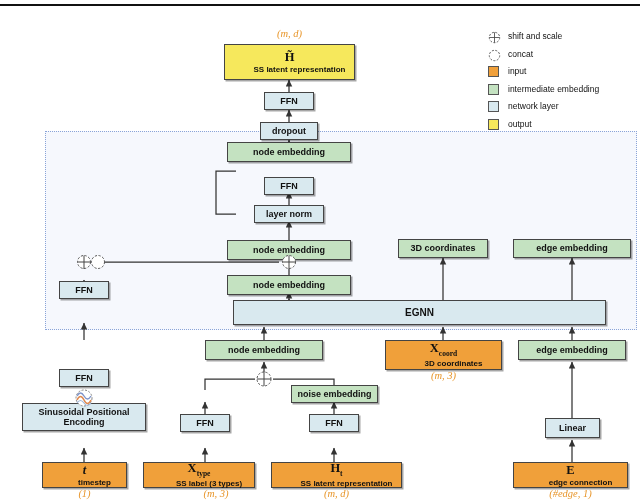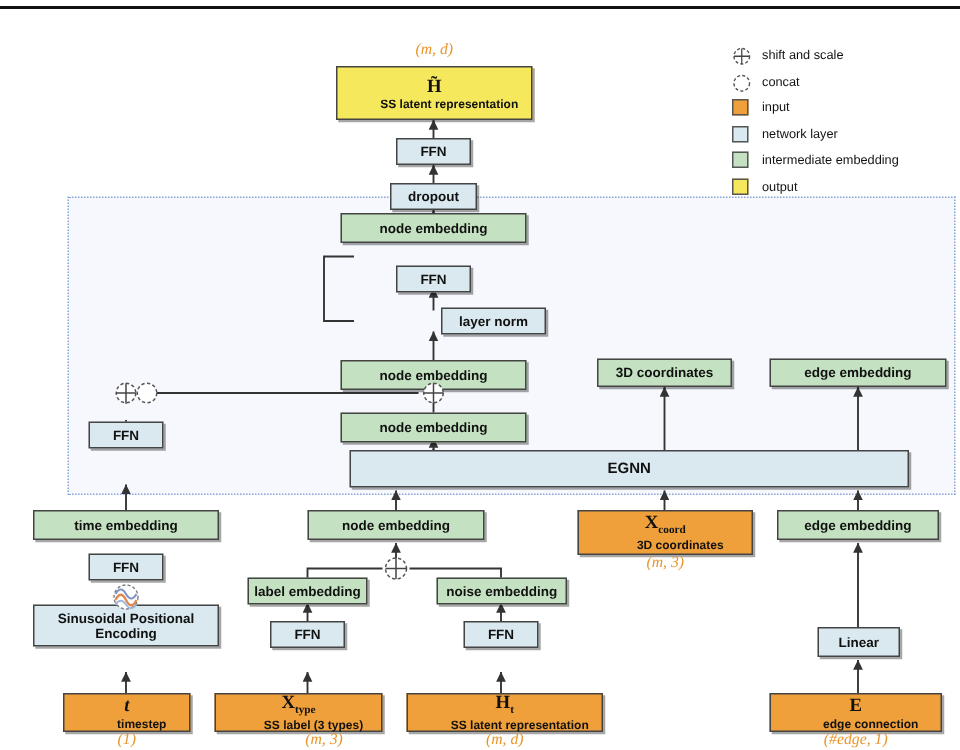--- a/index.html
+++ b/index.html
@@ -178,21 +178,21 @@
   </div>
 
   <div class="node emb" style="left:227px;top:142px;width:124px;height:20px;">
     <span>node embedding</span>
   </div>
 
   <div class="node net" style="left:264px;top:177px;width:50px;height:18px;">
     <span>FFN</span>
   </div>
 
-  <div class="node net" style="left:254px;top:205px;width:70px;height:18px;margin-left:40px;">
+  <div class="node net" style="left:254px;top:205px;width:70px;height:18px;">
     <span>layer norm</span>
   </div>
 
   <div class="node emb" style="left:227px;top:240px;width:124px;height:20px;">
     <span>node embedding</span>
   </div>
 
   <div class="node emb" style="left:227px;top:275px;width:124px;height:20px;">
     <span>node embedding</span>
   </div>
@@ -206,45 +206,39 @@
   </div>
 
   <div class="node net" style="left:233px;top:300px;width:373px;height:25px;align-items:center;">
     <span style="font-size:10px;">EGNN</span>
   </div>
 
   <div class="node net" style="left:59px;top:281px;width:50px;height:18px;">
     <span>FFN</span>
   </div>
 
-  <div class="node emb" style="left:22px;top:340px;width:124px;height:20px;">
-    <span>time embedding</span>
-  </div>
 
   <div class="node net" style="left:59px;top:369px;width:50px;height:18px;">
     <span>FFN</span>
   </div>
 
   <div class="node net" style="left:22px;top:403px;width:124px;height:28px;">
     <span>Sinusoidal Positional Encoding</span>
   </div>
 
   <div class="node inp" style="left:42px;top:462px;width:85px;height:26px;">
     <span class="bigsym" style="font-style:italic;">t</span>
     <span class="sublbl">timestep</span>
   </div>
   <div class="dim" style="left:42px;top:488px;width:85px;">(1)</div>
 
   <div class="node emb" style="left:205px;top:340px;width:118px;height:20px;">
     <span>node embedding</span>
   </div>
 
-  <div class="node emb" style="left:165px;top:385px;width:80px;height:18px;">
-    <span>label embedding</span>
-  </div>
 
   <div class="node net" style="left:180px;top:414px;width:50px;height:18px;">
     <span>FFN</span>
   </div>
 
   <div class="node inp" style="left:143px;top:462px;width:112px;height:26px;">
     <span class="bigsym"><span>X</span><sub>type</sub></span>
     <span class="sublbl">SS label (3 types)</span>
   </div>
   <div class="dim" style="left:160px;top:488px;width:112px;">(m, 3)</div>
@@ -300,29 +294,29 @@
       </svg>
       <span class="leglabel">concat</span>
     </div>
 
     <div class="legrow">
       <span class="swatch" style="background:#f0a03a;"></span>
       <span class="leglabel">input</span>
     </div>
 
     <div class="legrow">
+      <span class="swatch" style="background:#c4e2c1;"></span>
+      <span class="leglabel">intermediate embedding</span>
+    </div>
+
+    <div class="legrow">
       <span class="swatch" style="background:#d9e9ef;"></span>
       <span class="leglabel">network layer</span>
     </div>
 
     <div class="legrow">
-      <span class="swatch" style="background:#c4e2c1;"></span>
-      <span class="leglabel">intermediate embedding</span>
-    </div>
-
-    <div class="legrow">
       <span class="swatch" style="background:#f6e85c;"></span>
       <span class="leglabel">output</span>
     </div>
 
   </div>
 
 </div>
 
 </body></html>

